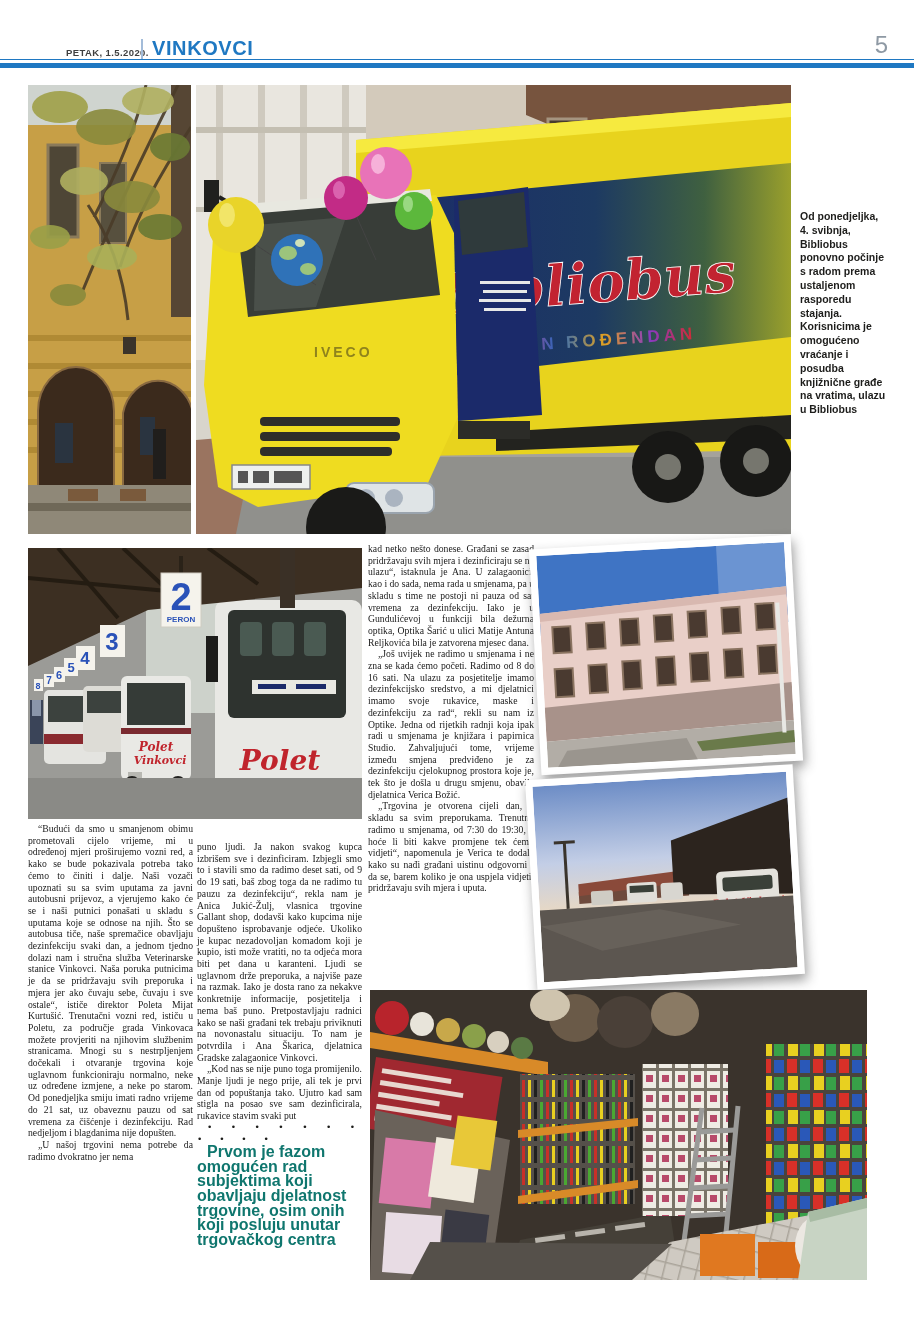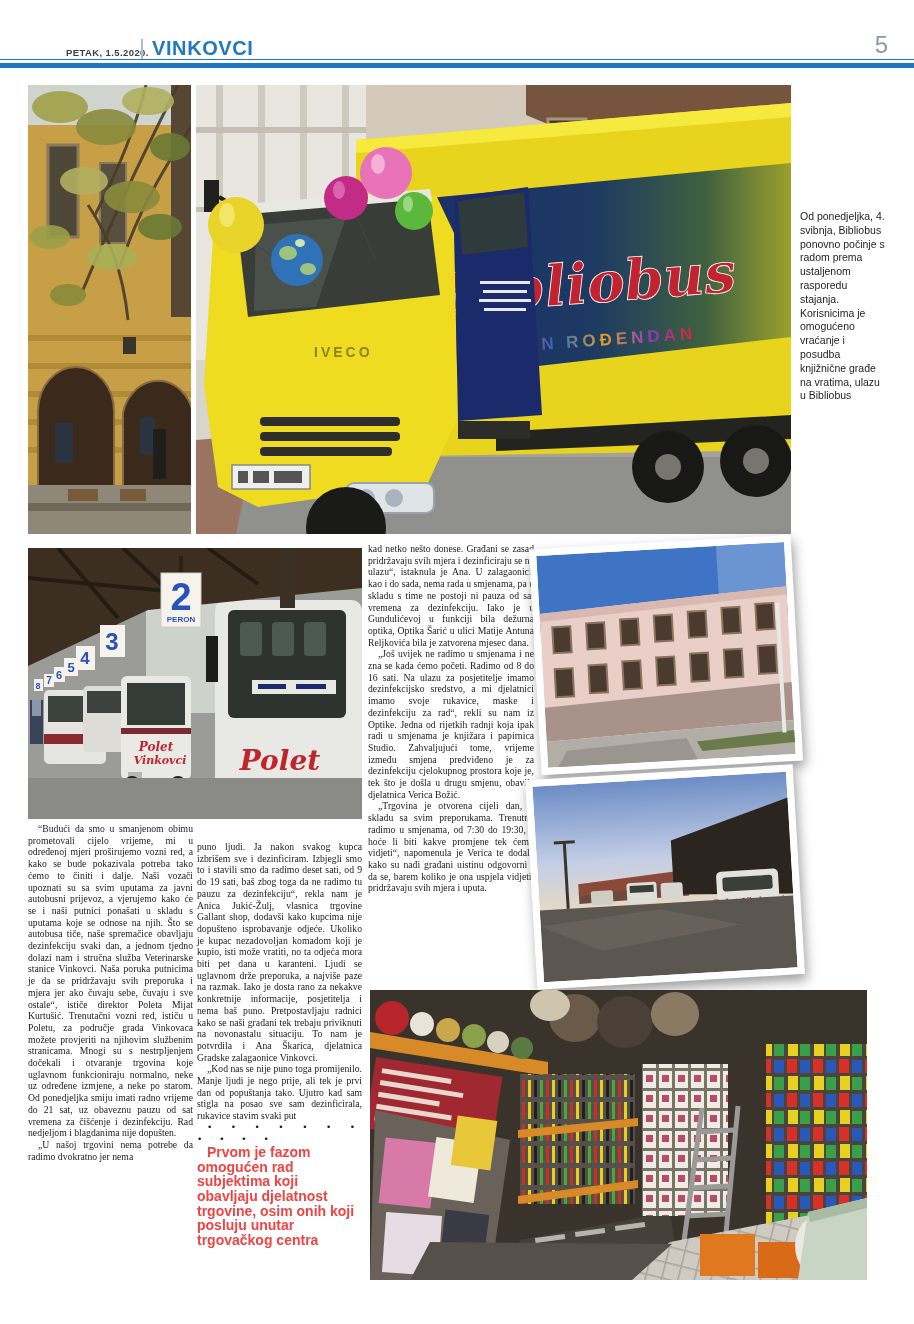--- a/index.html
+++ b/index.html
@@ -19,33 +19,33 @@
   .photo svg{display:block;}
   #photoA{left:28px;top:85px;width:163px;height:449px;}
   #photoB{left:196px;top:85px;width:595px;height:449px;}
   #photoC{left:28px;top:548px;width:334px;height:271px;}
   #photoF{left:370px;top:990px;width:497px;height:290px;}
   .tilt{position:absolute;background:#fff;padding:7px;box-shadow:2px 6px 12px rgba(40,40,40,.45);}
   #photoD{left:535px;top:542px;transform:rotate(-3.2deg);}
   #photoE{left:531px;top:772px;transform:rotate(-3.4deg);}
   .tilt svg{display:block;}
   
-  .caption{position:absolute;left:800px;top:210px;width:88px;font-weight:normal;
+  .caption{position:absolute;left:800px;top:210px;width:88px;font-weight:bold;
            font-size:10.5px;line-height:13.8px;color:#1d1d1b;}
   .col{position:absolute;width:165px;font-family:"Liberation Serif",serif;
        font-size:9.7px;line-height:11.7px;text-align:justify;color:#1a1a1a;}
   .col p{margin:0;text-indent:10px;}
   .col p.cont{text-indent:0;}
   #col1{left:28px;top:823px;}
   #col2{left:197px;top:841px;}
   #col3{left:368px;top:543px;width:166px;}
   .dots{margin-top:10px;font-family:"DejaVu Sans",sans-serif;font-size:9px;
         letter-spacing:7px;color:#1d1d1b;text-indent:0;}
   .pullquote{margin-top:7px;font-family:"Liberation Sans",sans-serif;font-weight:bold;
-             font-size:14px;line-height:14.6px;color:#ef4444;text-align:left;text-indent:0;}
+             font-size:16px;line-height:14.6px;color:#0f766e;text-align:left;text-indent:0;}
 </style>
 </head>
 <body>
 
 <div class="page">
 
   <div class="header-date">PETAK, 1.5.2020.</div>
   <div class="header-sep"></div>
   <div class="header-section">VINKOVCI</div>
   <div class="header-page">5</div>

